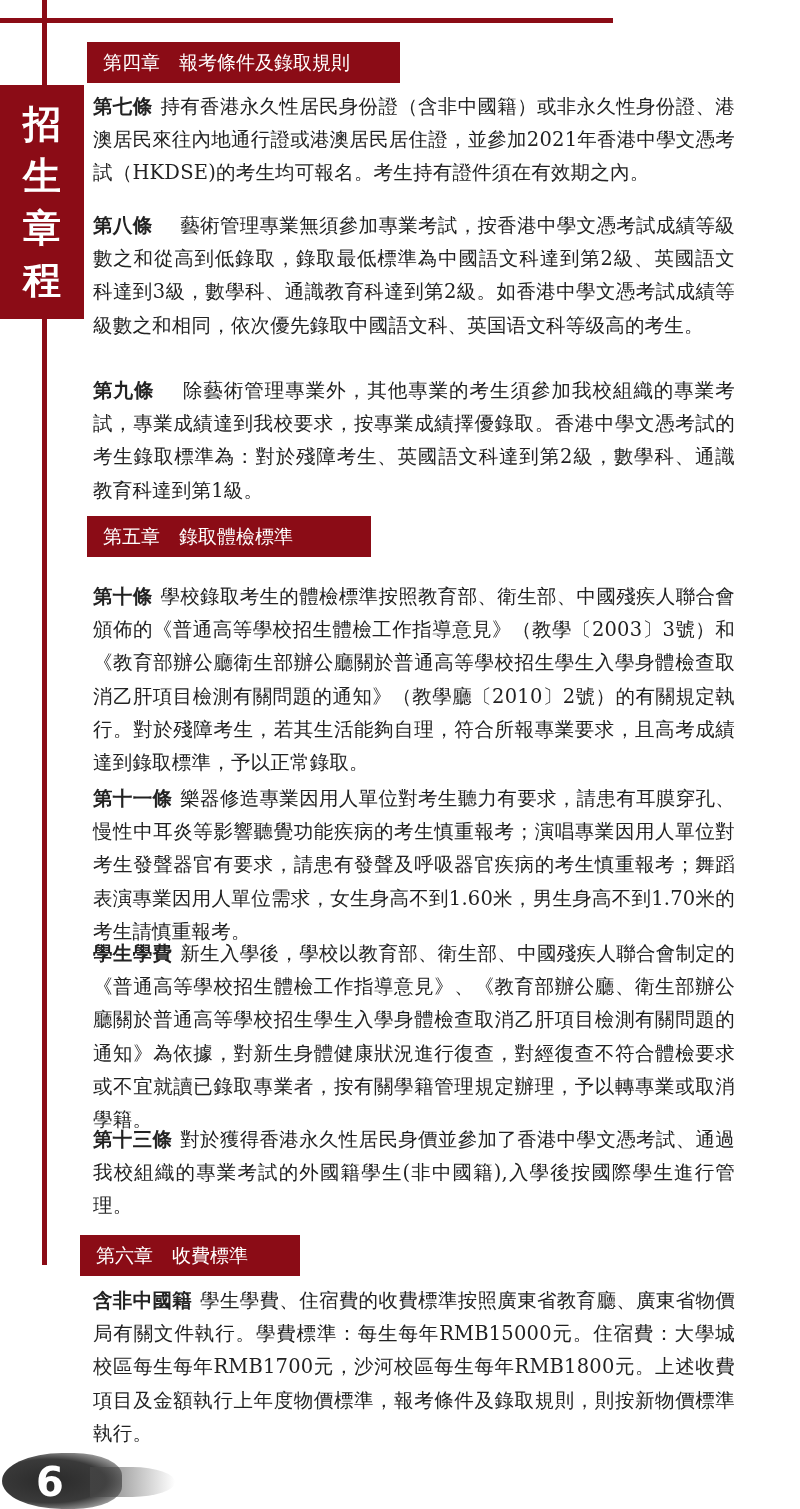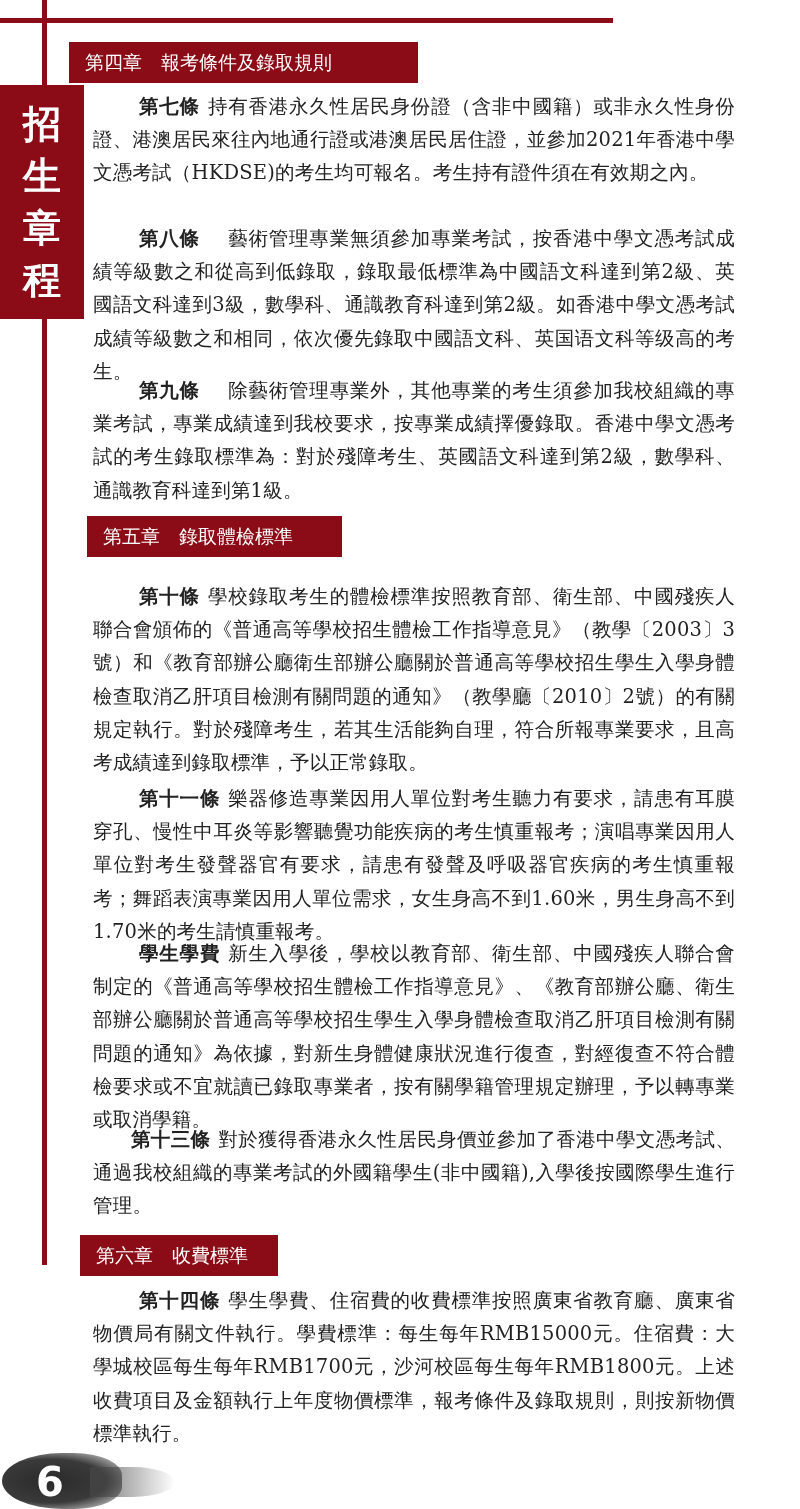--- a/index.html
+++ b/index.html
@@ -10,21 +10,21 @@
     .side-banner { position: absolute; left: 0; top: 85px; width: 84px; height: 234px; background: #8b0c16;
                    display: flex; flex-direction: column; align-items: center; justify-content: center; }
     .side-banner span { color: #fff; font-family: "DejaVu Sans", sans-serif; font-weight: bold;
                         font-size: 38px; line-height: 52px; display: block; text-align: center; }
     .chapter { position: absolute; height: 41px; background: #8b0c16; color: #fff;
                font-family: "DejaVu Sans", sans-serif; font-size: 19px; line-height: 41px;
                padding-left: 16px; box-sizing: border-box; white-space: pre; }
     .article { position: absolute; left: 93px; width: 642px; font-size: 19.5px; line-height: 33.2px;
                text-align: justify; letter-spacing: 0.2px; }
     .article p { margin: 0; }
-    .article .num { font-weight: bold; font-family: "DejaVu Sans", sans-serif; margin-left: 46px; margin-right: 8px; }
+    .article .num { font-weight: bold; font-family: "DejaVu Sans", sans-serif; margin-right: 8px; }
     .page-mark { position: absolute; left: 0; top: 1445px; width: 175px; height: 64px; }
     .page-mark .brush { position: absolute; left: 2px; top: 8px; width: 120px; height: 56px;
                         background: radial-gradient(ellipse at 40% 50%, #2a2a2a 0%, #3a3a3a 55%, rgba(60,60,60,0.6) 75%, rgba(255,255,255,0) 100%);
                         border-radius: 50% 40% 40% 50%; }
     .page-mark .tail { position: absolute; left: 90px; top: 22px; width: 85px; height: 30px;
                        background: linear-gradient(90deg, rgba(70,70,70,0.75), rgba(200,200,200,0)); border-radius: 0 50% 50% 0; }
     .page-mark .num { position: absolute; left: 36px; top: 12px; color: #fff; font-family: "DejaVu Sans", sans-serif;
                       font-weight: bold; font-size: 40px; line-height: 50px; }
   </style>
 </head>
@@ -33,50 +33,50 @@
 <div class="vline"></div>
 <div class="hline"></div>
 
 <div class="side-banner">
   <span>招</span>
   <span>生</span>
   <span>章</span>
   <span>程</span>
 </div>
 
-<div class="chapter" style="left:69px; top:42px; width:349px;">第四章　報考條件及錄取規則</div>
+<div class="chapter" style="left:87px; top:42px; width:313px;">第四章　報考條件及錄取規則</div>
 
 <div class="article" style="top:90px;">
   <p><span class="num">第七條</span><span>持有香港永久性居民身份證（含非中國籍）或非永久性身份證、港澳居民來往內地通行證或港澳居民居住證，並參加2021年香港中學文憑考試（HKDSE)的考生均可報名。考生持有證件須在有效期之內。</span></p>
 </div>
-<div class="article" style="top:222px;">
+<div class="article" style="top:209px;">
   <p><span class="num">第八條</span><span>　藝術管理專業無須參加專業考試，按香港中學文憑考試成績等級數之和從高到低錄取，錄取最低標準為中國語文科達到第2級、英國語文科達到3級，數學科、通識教育科達到第2級。如香港中學文憑考試成績等級數之和相同，依次優先錄取中國語文科、英国语文科等级高的考生。</span></p>
 </div>
 <div class="article" style="top:374px;">
   <p><span class="num">第九條</span><span>　除藝術管理專業外，其他專業的考生須參加我校組織的專業考試，專業成績達到我校要求，按專業成績擇優錄取。香港中學文憑考試的考生錄取標準為：對於殘障考生、英國語文科達到第2級，數學科、通識教育科達到第1級。</span></p>
 </div>
 
-<div class="chapter" style="left:87px; top:516px; width:255px;">第五章　錄取體檢標準</div>
+<div class="chapter" style="left:87px; top:516px; width:284px;">第五章　錄取體檢標準</div>
 
 <div class="article" style="top:580px;">
   <p><span class="num">第十條</span><span>學校錄取考生的體檢標準按照教育部、衛生部、中國殘疾人聯合會頒佈的《普通高等學校招生體檢工作指導意見》（教學〔2003〕3號）和《教育部辦公廳衛生部辦公廳關於普通高等學校招生學生入學身體檢查取消乙肝項目檢測有關問題的通知》（教學廳〔2010〕2號）的有關規定執行。對於殘障考生，若其生活能夠自理，符合所報專業要求，且高考成績達到錄取標準，予以正常錄取。</span></p>
 </div>
 <div class="article" style="top:782px;">
   <p><span class="num">第十一條</span><span>樂器修造專業因用人單位對考生聽力有要求，請患有耳膜穿孔、慢性中耳炎等影響聽覺功能疾病的考生慎重報考；演唱專業因用人單位對考生發聲器官有要求，請患有發聲及呼吸器官疾病的考生慎重報考；舞蹈表演專業因用人單位需求，女生身高不到1.60米，男生身高不到1.70米的考生請慎重報考。</span></p>
 </div>
 <div class="article" style="top:937px;">
   <p><span class="num">學生學費</span><span>新生入學後，學校以教育部、衛生部、中國殘疾人聯合會制定的《普通高等學校招生體檢工作指導意見》、《教育部辦公廳、衛生部辦公廳關於普通高等學校招生學生入學身體檢查取消乙肝項目檢測有關問題的通知》為依據，對新生身體健康狀況進行復查，對經復查不符合體檢要求或不宜就讀已錄取專業者，按有關學籍管理規定辦理，予以轉專業或取消學籍。</span></p>
 </div>
 <div class="article" style="top:1123px;">
-  <p><span class="num" style="margin-left:38px;">第十三條</span><span>對於獲得香港永久性居民身價並參加了香港中學文憑考試、通過我校組織的專業考試的外國籍學生(非中國籍),入學後按國際學生進行管理。</span></p>
+  <p><span class="num" style="">第十三條</span><span>對於獲得香港永久性居民身價並參加了香港中學文憑考試、通過我校組織的專業考試的外國籍學生(非中國籍),入學後按國際學生進行管理。</span></p>
 </div>
 
-<div class="chapter" style="left:80px; top:1235px; width:198px;">第六章　收費標準</div>
+<div class="chapter" style="left:80px; top:1235px; width:220px;">第六章　收費標準</div>
 
 <div class="article" style="top:1284px;">
-  <p><span class="num">第十四條</span><span>學生學費、住宿費的收費標準按照廣東省教育廳、廣東省物價局有關文件執行。學費標準：每生每年RMB15000元。住宿費：大學城校區每生每年RMB1700元，沙河校區每生每年RMB1800元。上述收費項目及金額執行上年度物價標準，報考條件及錄取規則，則按新物價標準執行。</span></p>
+  <p><span class="num">含非中國籍</span><span>學生學費、住宿費的收費標準按照廣東省教育廳、廣東省物價局有關文件執行。學費標準：每生每年RMB15000元。住宿費：大學城校區每生每年RMB1700元，沙河校區每生每年RMB1800元。上述收費項目及金額執行上年度物價標準，報考條件及錄取規則，則按新物價標準執行。</span></p>
 </div>
 
 <div class="page-mark">
   <div class="brush"></div>
   <div class="tail"></div>
   <div class="num">6</div>
 </div>
 
 </body></html>

